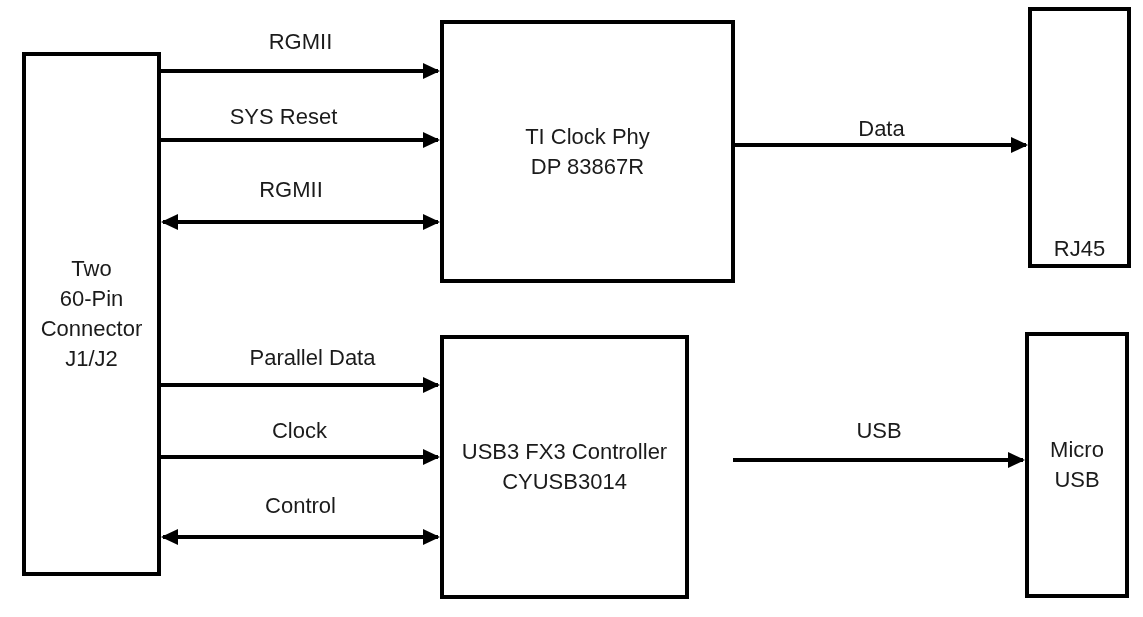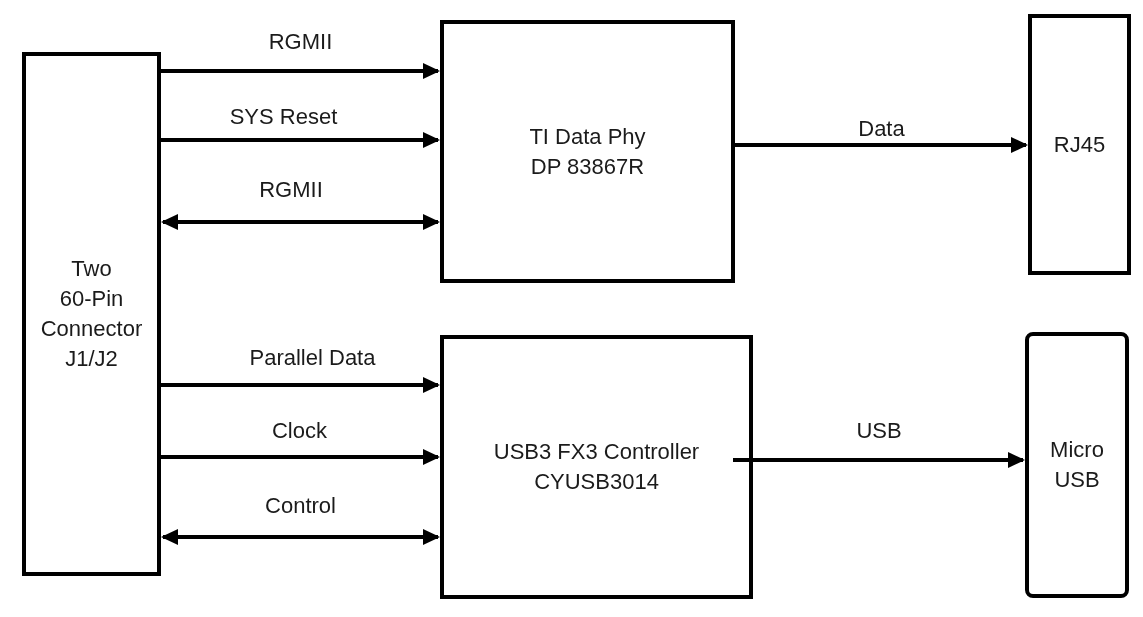--- a/index.html
+++ b/index.html
@@ -81,34 +81,34 @@
 <div class="canvas">
 
   <div class="block" style="left:22px; top:52px; width:139px; height:524px;">
     <div>Two</div>
     <div>60-Pin</div>
     <div>Connector</div>
     <div>J1/J2</div>
   </div>
 
   <div class="block" style="left:440px; top:20px; width:295px; height:263px;">
-    <div>TI Data Phy</div>
+    <div>TI Clock Phy</div>
     <div>DP 83867R</div>
   </div>
 
-  <div class="block" style="left:440px; top:335px; width:313px; height:264px;">
+  <div class="block" style="left:440px; top:335px; width:249px; height:264px;">
     <div>USB3 FX3 Controller</div>
     <div>CYUSB3014</div>
   </div>
 
-  <div class="block" style="left:1028px; top:14px; width:103px; height:261px;">
+  <div class="block" style="left:1028px; top:7px; width:103px; height:261px;justify-content:flex-end;">
     <div>RJ45</div>
   </div>
 
-  <div class="block" style="left:1025px; top:332px; width:104px; height:266px;border-radius:8px;">
+  <div class="block" style="left:1025px; top:332px; width:104px; height:266px;">
     <div>Micro</div>
     <div>USB</div>
   </div>
 
   <div class="arrow-label" style="left:161px; top:29px; width:279px;">RGMII</div>
   <div class="arrow" style="left:161px; top:63px; width:279px;">
     <div class="line"></div>
     <div class="head-right"></div>
   </div>
 

